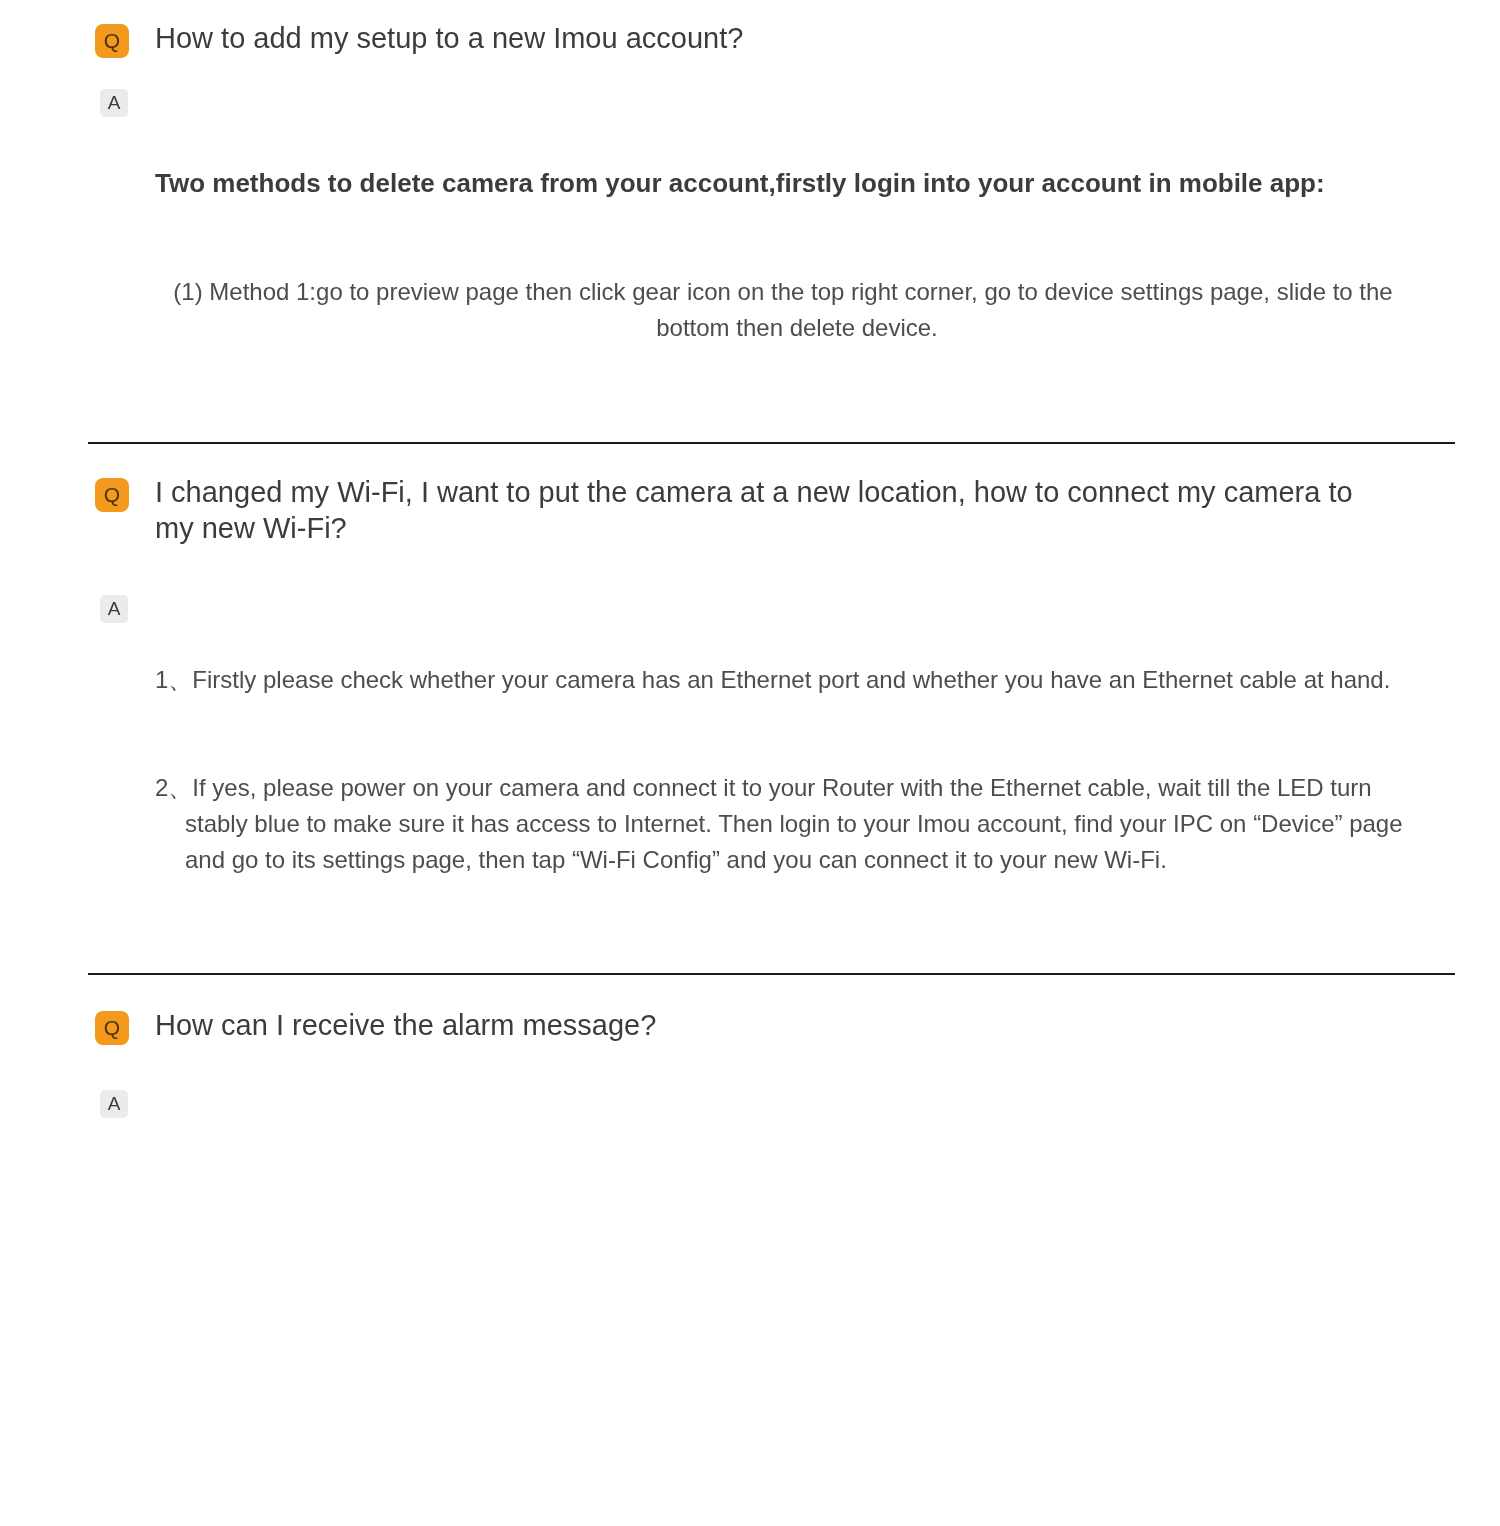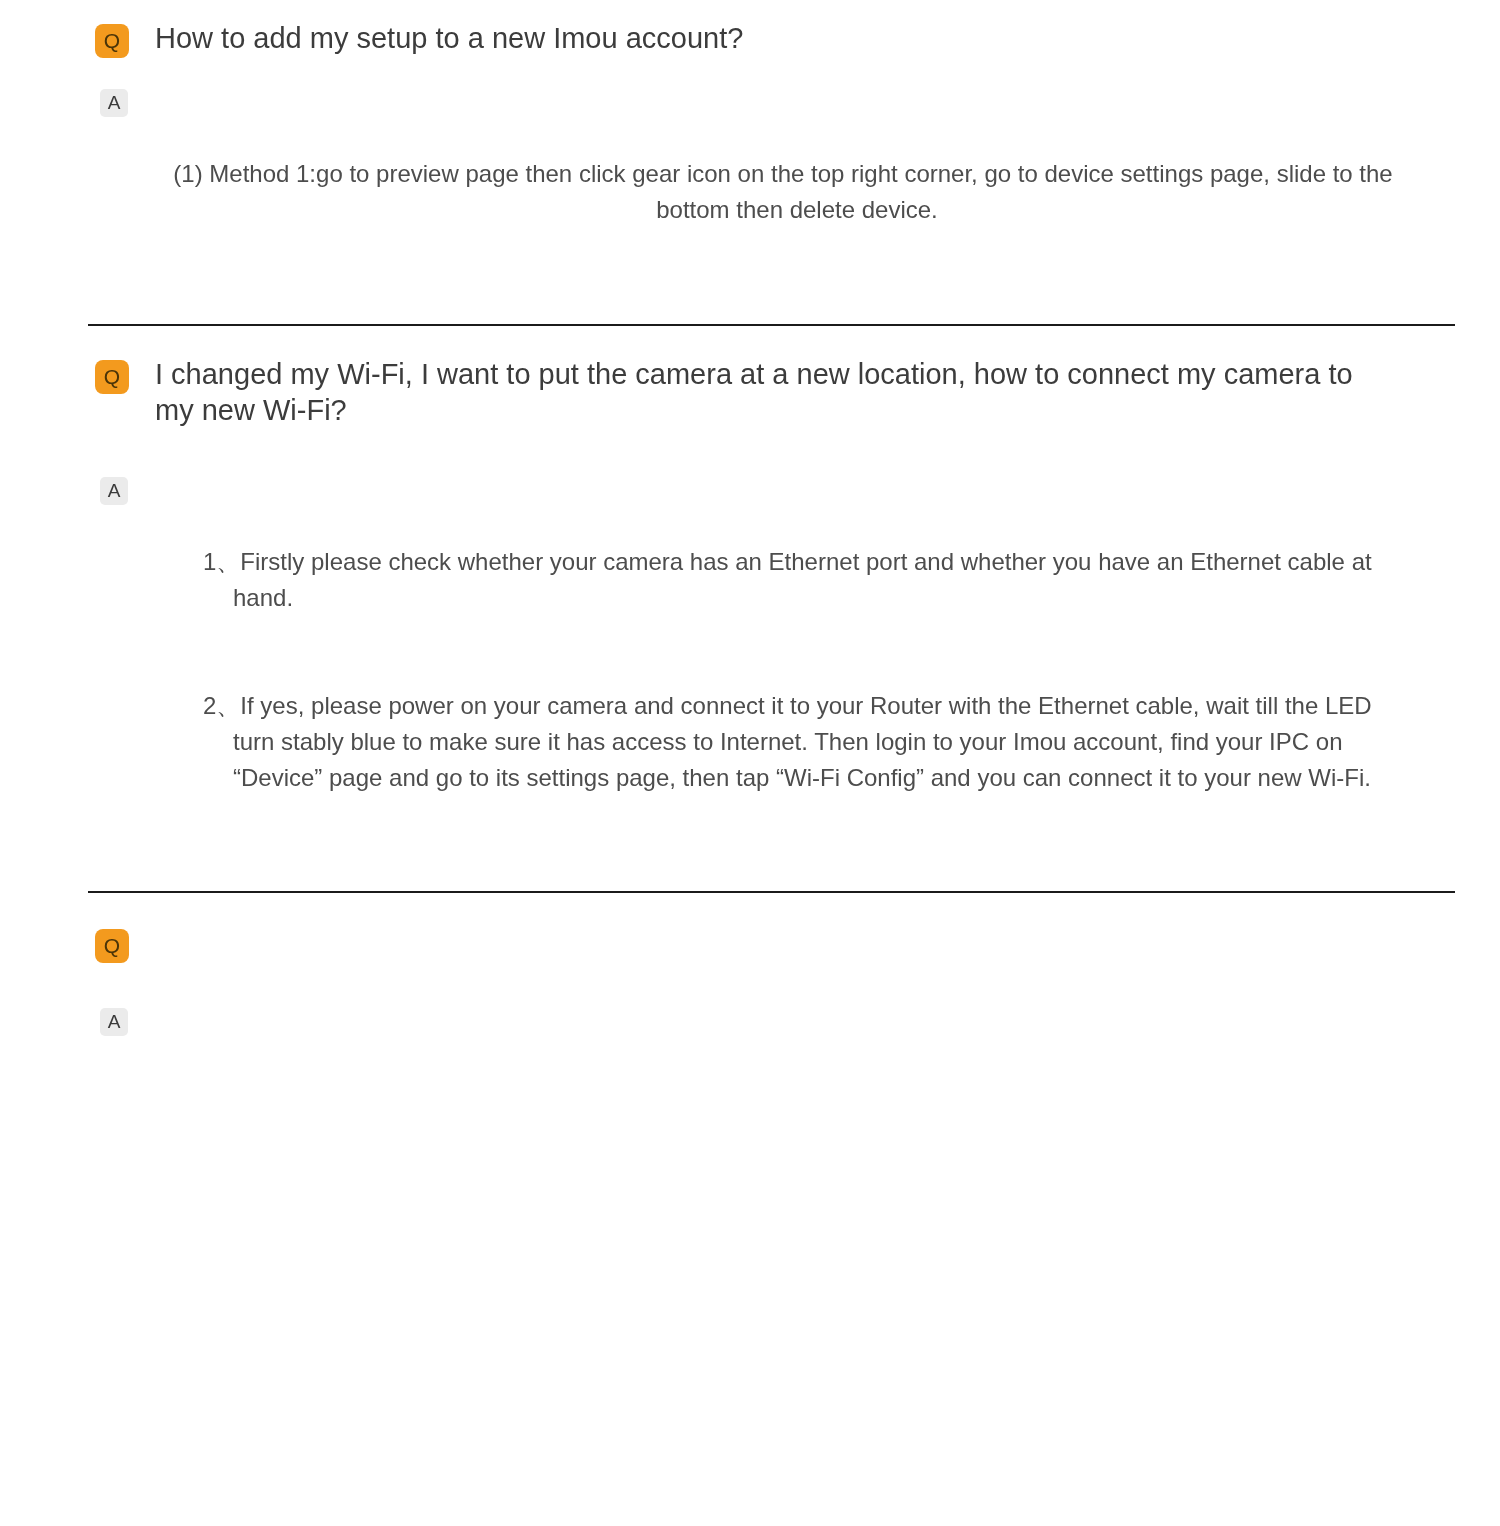--- a/index.html
+++ b/index.html
@@ -59,21 +59,21 @@
 
   .subheading {
     font-size: 26px;
     font-weight: bold;
     color: #3c3c3c;
     margin-top: 8px;
     line-height: 38px;
   }
 
   .hang-28 { padding-left: 28px; text-indent: -28px; text-align: center; }
-  .hang-30 { padding-left: 30px; text-indent: -30px; margin-left: 48px; }
+  .hang-30 { padding-left: 30px; text-indent: -30px; }
 
   .divider {
     border: none;
     border-top: 2px solid #1b1b1b;
     margin: 0;
     margin-left: 88px;
     margin-right: 45px;
   }
   .divider.d1 { margin-top: 24px; }
   .divider.d2 { margin-top: 23px; }
@@ -90,20 +90,21 @@
 <div class="page">
 
   <div class="section">
     <div class="qrow">
       <div class="qbadge">Q</div>
       <div class="qtitle">How to add my setup to a new Imou account?</div>
     </div>
     <div class="arow mb-a1">
       <div class="abadge">A</div>
       <div class="acontent">
+        <div class="subheading">Two methods to delete camera from your account,firstly login into your account in mobile app:</div>
         <div class="hang-28">(1) Method 1:go to preview page then click gear icon on the top right corner, go to device settings page, slide to the bottom then delete device.</div>
       </div>
     </div>
   </div>
   <hr class="divider d1">
 
   <div class="section">
     <div class="qrow mt-q2">
       <div class="qbadge">Q</div>
       <div class="qtitle">I changed my Wi-Fi, I want to put the camera at a new location, how to connect my camera to my new Wi-Fi?</div>
@@ -114,20 +115,21 @@
         <div class="hang-30">1、Firstly please check whether your camera has an Ethernet port and whether you have an Ethernet cable at hand.</div>
         <div class="hang-30">2、If yes, please power on your camera and connect it to your Router with the Ethernet cable, wait till the LED turn stably blue to make sure it has access to Internet. Then login to your Imou account, find your IPC on “Device” page and go to its settings page, then tap “Wi-Fi Config” and you can connect it to your new Wi-Fi.</div>
       </div>
     </div>
   </div>
   <hr class="divider d2">
 
   <div class="section">
     <div class="qrow mt-q3">
       <div class="qbadge">Q</div>
+      <div class="qtitle">How can I receive the alarm message?</div>
     </div>
     <div class="arow mt-a3">
       <div class="abadge">A</div>
       <div class="acontent tight">
         
         
         
         
         
         

